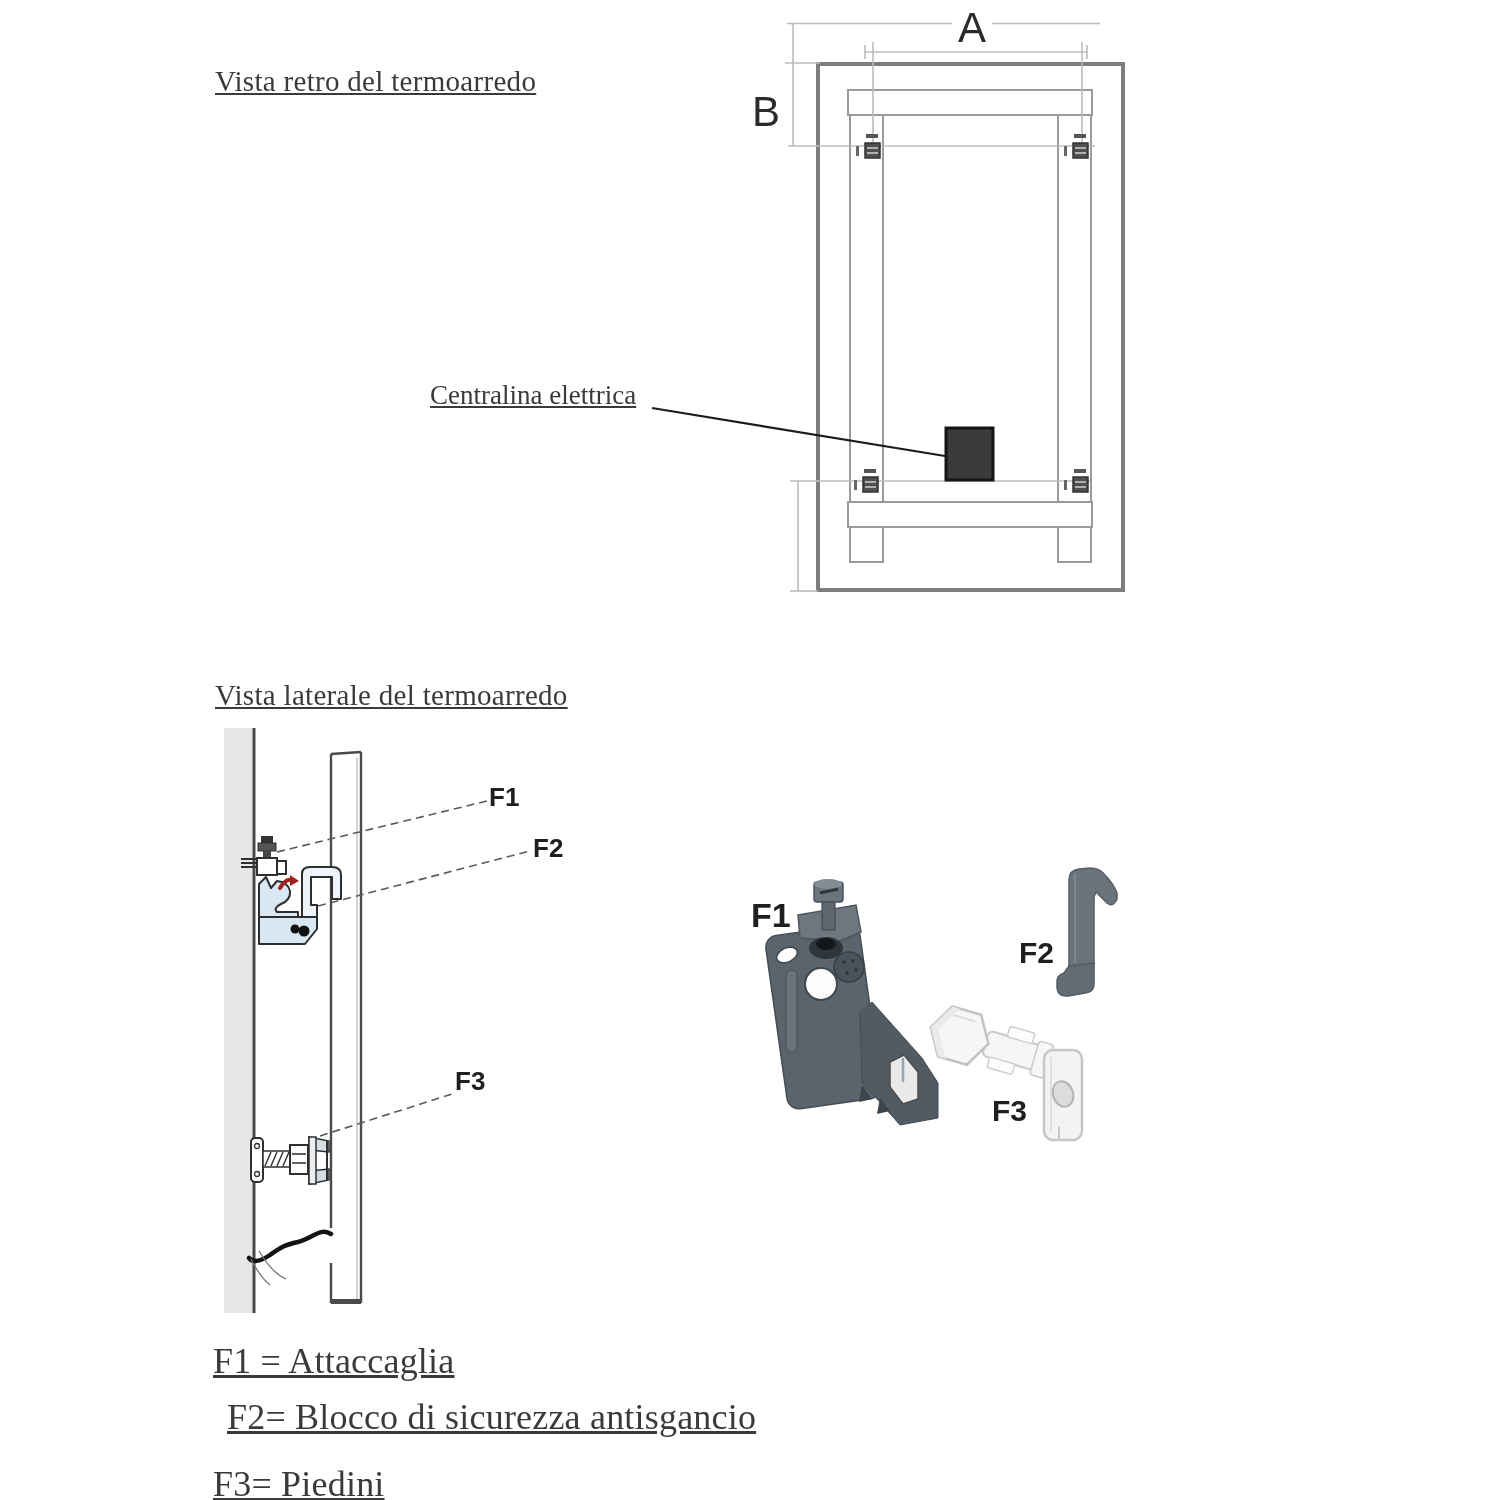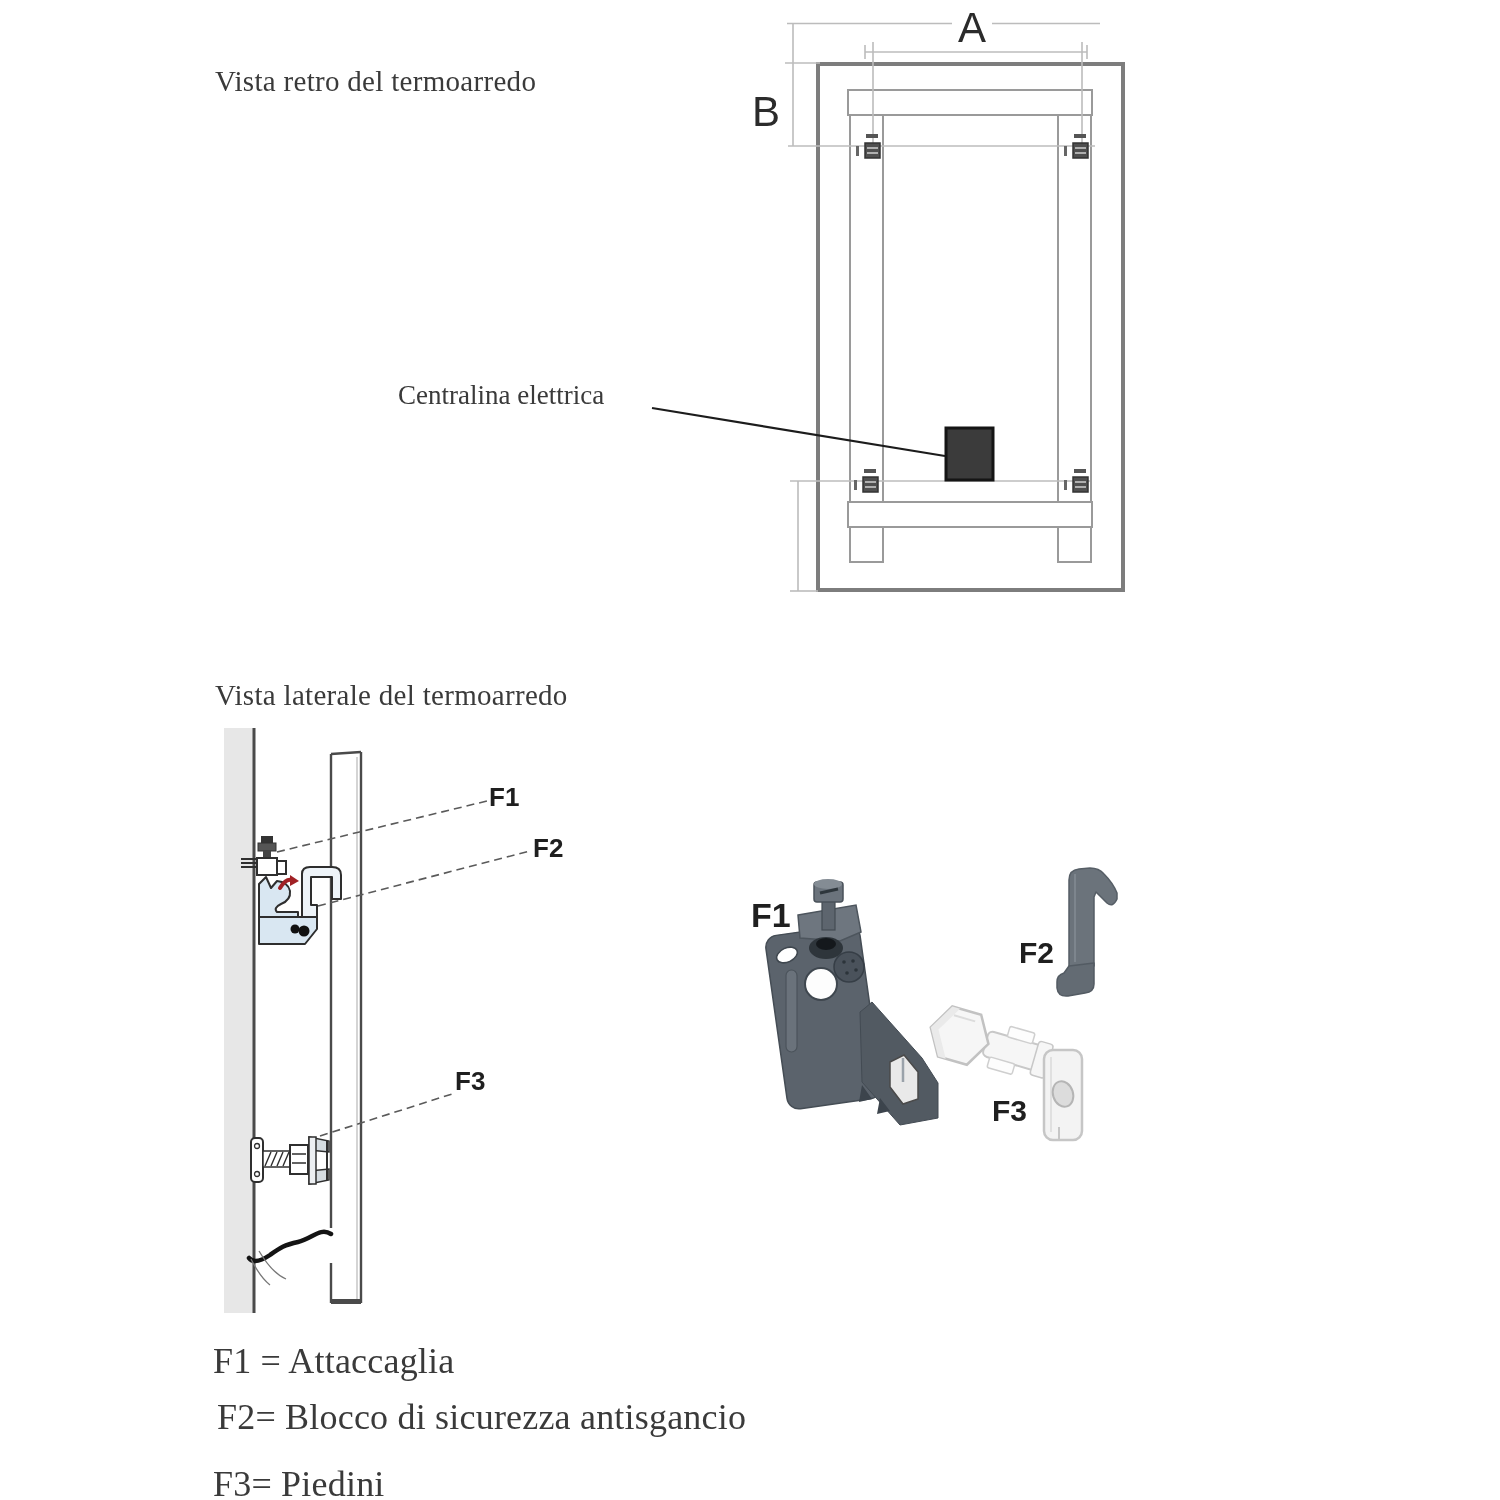--- a/index.html
+++ b/index.html
@@ -1,24 +1,24 @@
 <!DOCTYPE html>
 <html><head>
 <meta charset="utf-8">
 <style>
   html,body{margin:0;padding:0;background:#fff;}
   .canvas{position:relative;width:1500px;height:1500px;background:#ffffff;overflow:hidden;
           font-family:"Liberation Serif", serif;}
   .canvas svg{position:absolute;left:0;top:0;}
   .txt{position:absolute;white-space:nowrap;color:#3a3a3a;line-height:1.05;}
-  .serif{font-family:"Liberation Serif", serif;}
+  .serif{font-family:"Liberation Serif", serif;text-decoration:underline;}
   .sans{font-family:"Liberation Sans", sans-serif;}
   .title{font-size:29px;letter-spacing:.3px;}
   .dimlabel{font-size:42px;font-weight:500;color:#2b2b2b;background:#fff;padding:0 6px;}
-  .callout{font-size:27px;}
+  .callout{font-size:27px;margin-left:32px;}
   .flabel{font-size:26px;font-weight:bold;color:#1f1f1f;}
   .flabel3d{font-size:30px;font-weight:bold;color:#1f1f1f;}
   .flabel3d.big{font-size:34px;}
   .legend-line{font-size:36px;letter-spacing:.2px;}
 </style>
 </head>
 <body>
 
 <div class="canvas">
 
@@ -199,16 +199,16 @@
 <div class="txt serif title" style="left:215px;top:680px;">Vista laterale del termoarredo</div>
 <div class="txt sans flabel" style="left:489px;top:784px;">F1</div>
 <div class="txt sans flabel" style="left:533px;top:835px;">F2</div>
 <div class="txt sans flabel" style="left:455px;top:1068px;">F3</div>
 
 <div class="txt sans flabel3d big" style="left:751px;top:898px;">F1</div>
 <div class="txt sans flabel3d" style="left:1019px;top:937px;">F2</div>
 <div class="txt sans flabel3d" style="left:992px;top:1095px;">F3</div>
 
 <div class="txt serif legend-line" style="left:213px;top:1343px;">F1 = Attaccaglia</div>
-<div class="txt serif legend-line" style="left:217px;top:1399px;">F2= Blocco di sicurezza antisgancio</div>
+<div class="txt serif legend-line" style="left:227px;top:1399px;">F2= Blocco di sicurezza antisgancio</div>
 <div class="txt serif legend-line" style="left:213px;top:1466px;">F3= Piedini</div>
 
 </div>
 
 </body></html>

